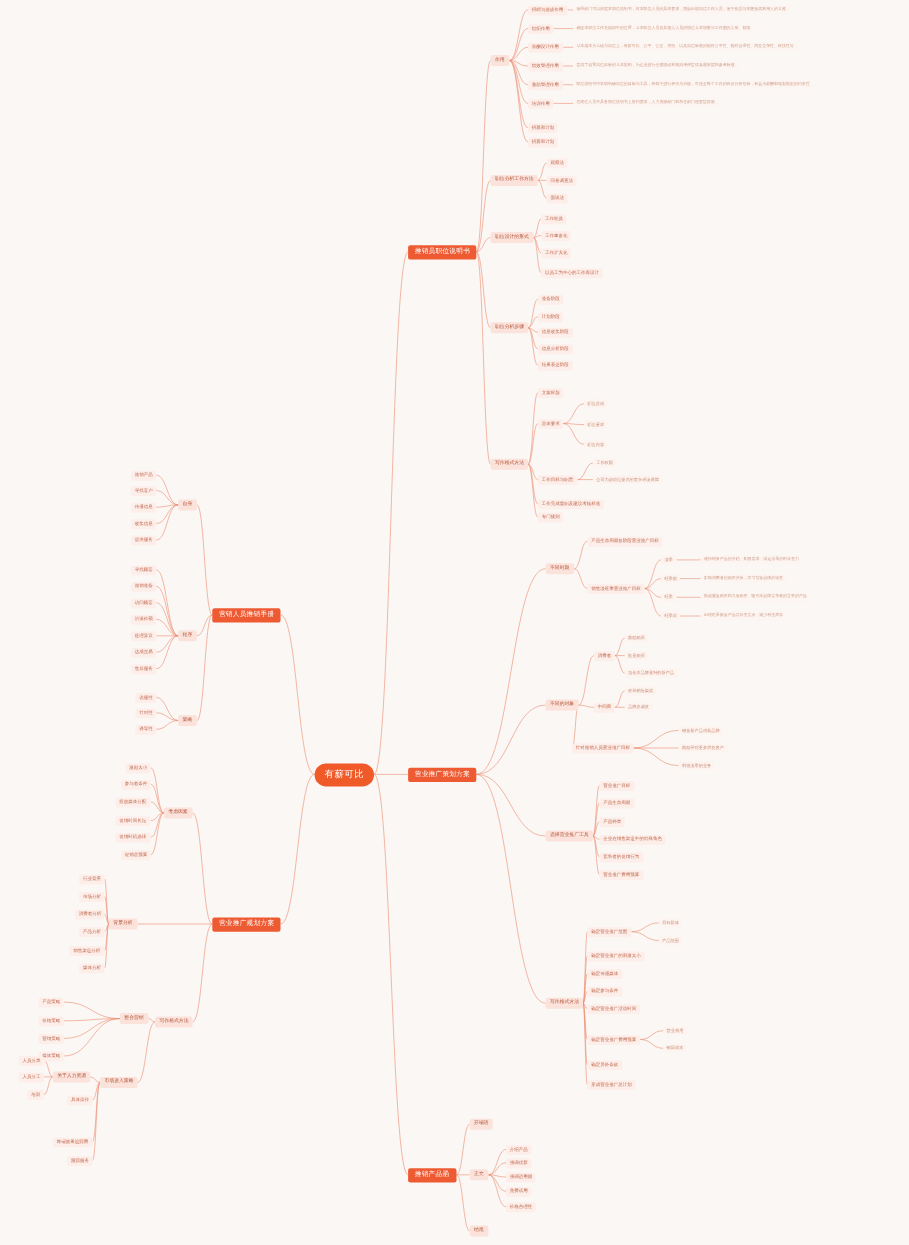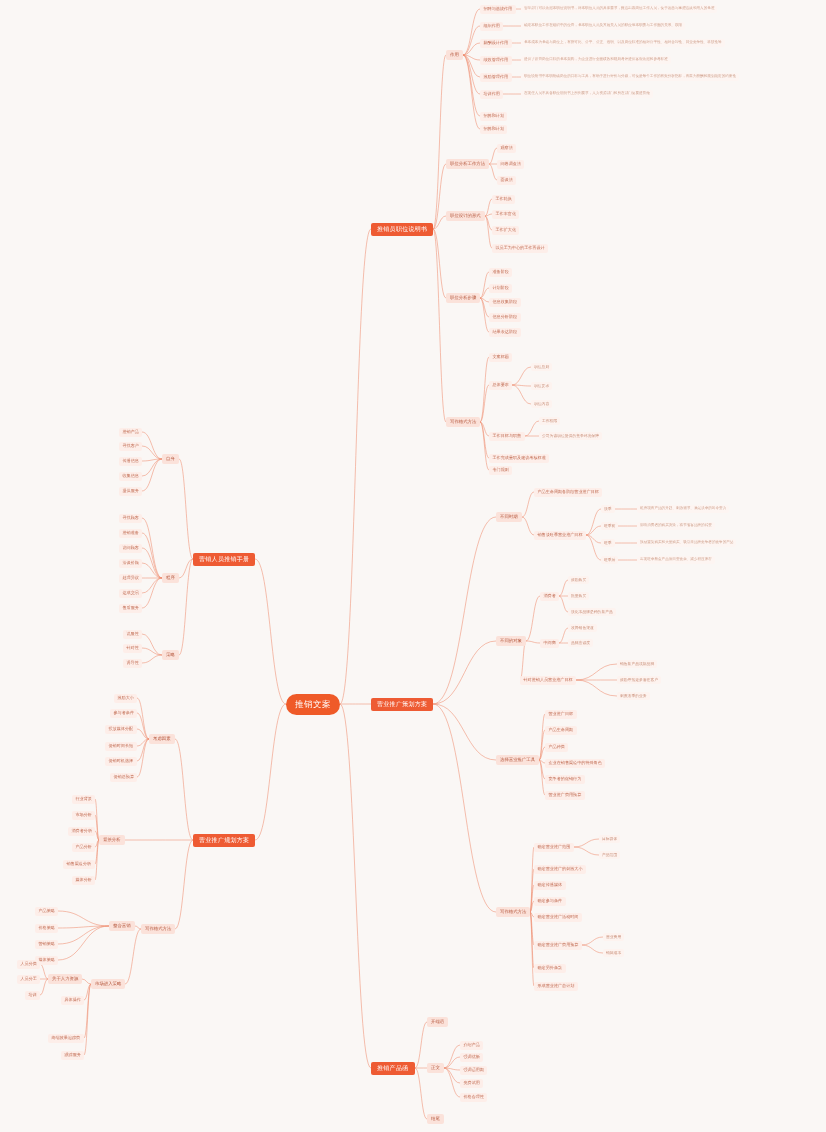--- a/index.html
+++ b/index.html
@@ -168,21 +168,21 @@
         <path d="M91,984 C86.5,984 86.5,979 82,979"></path>
         <path d="M48,979 C44,979 44,964 40,964"></path>
         <path d="M48,979 C44,979 44,979 40,979"></path>
         <path d="M48,979 C44,979 44,995 40,995"></path>
         <path d="M91,984 C87.5,984 87.5,1000 84,1000"></path>
         <path d="M91,984 C87.5,984 87.5,1038 84,1038"></path>
         <path d="M91,984 C87.5,984 87.5,1055 84,1055"></path>
       </g>
   </svg>
   <div id="nodelayer">
-      <div class="node n-root" style="left: 286px; top: 693.5px;">推销文案</div>
+      <div class="node n-root" style="left: 286px; top: 693.5px;">有薪可比</div>
       <div class="node n-l1" style="left: 371px; top: 222.5px;">推销员职位说明书</div>
       <div class="node n-l2" style="left: 446px; top: 50px;">作用</div>
       <div class="node n-l3" style="left: 480px; top: 4.5px;">招聘与选拔作用</div>
       <div class="node n-leaf" style="left: 521px; top: 5px;">管理部门可以依据本职位说明书，对本职位人员的具体要求，甄选出该岗位工作人员，便于熟悉与掌握选拔和用人的基准</div>
       <div class="node n-l3" style="left: 480px; top: 21.5px;">组织作用</div>
       <div class="node n-leaf" style="left: 521px; top: 22px;">确定本职位工作在组织中的位置，基本职位人员及其相关人员的职位基本职责与工作面的关系、权限</div>
       <div class="node n-l3" style="left: 480px; top: 38.5px;">薪酬设计作用</div>
       <div class="node n-leaf" style="left: 521px; top: 39px;">基本成本为基础与岗位上，有薪可比、公平、公正、透明、以及岗位标准的相对公平性、相对合理性、同业竞争性、科技性等</div>
       <div class="node n-l3" style="left: 480px; top: 55.5px;">绩效管理作用</div>
       <div class="node n-leaf" style="left: 521px; top: 56px;">提供了设置岗位目标的基本架构，为企业进行全面绩效和规则考评提供客观依据和参考标准</div>

